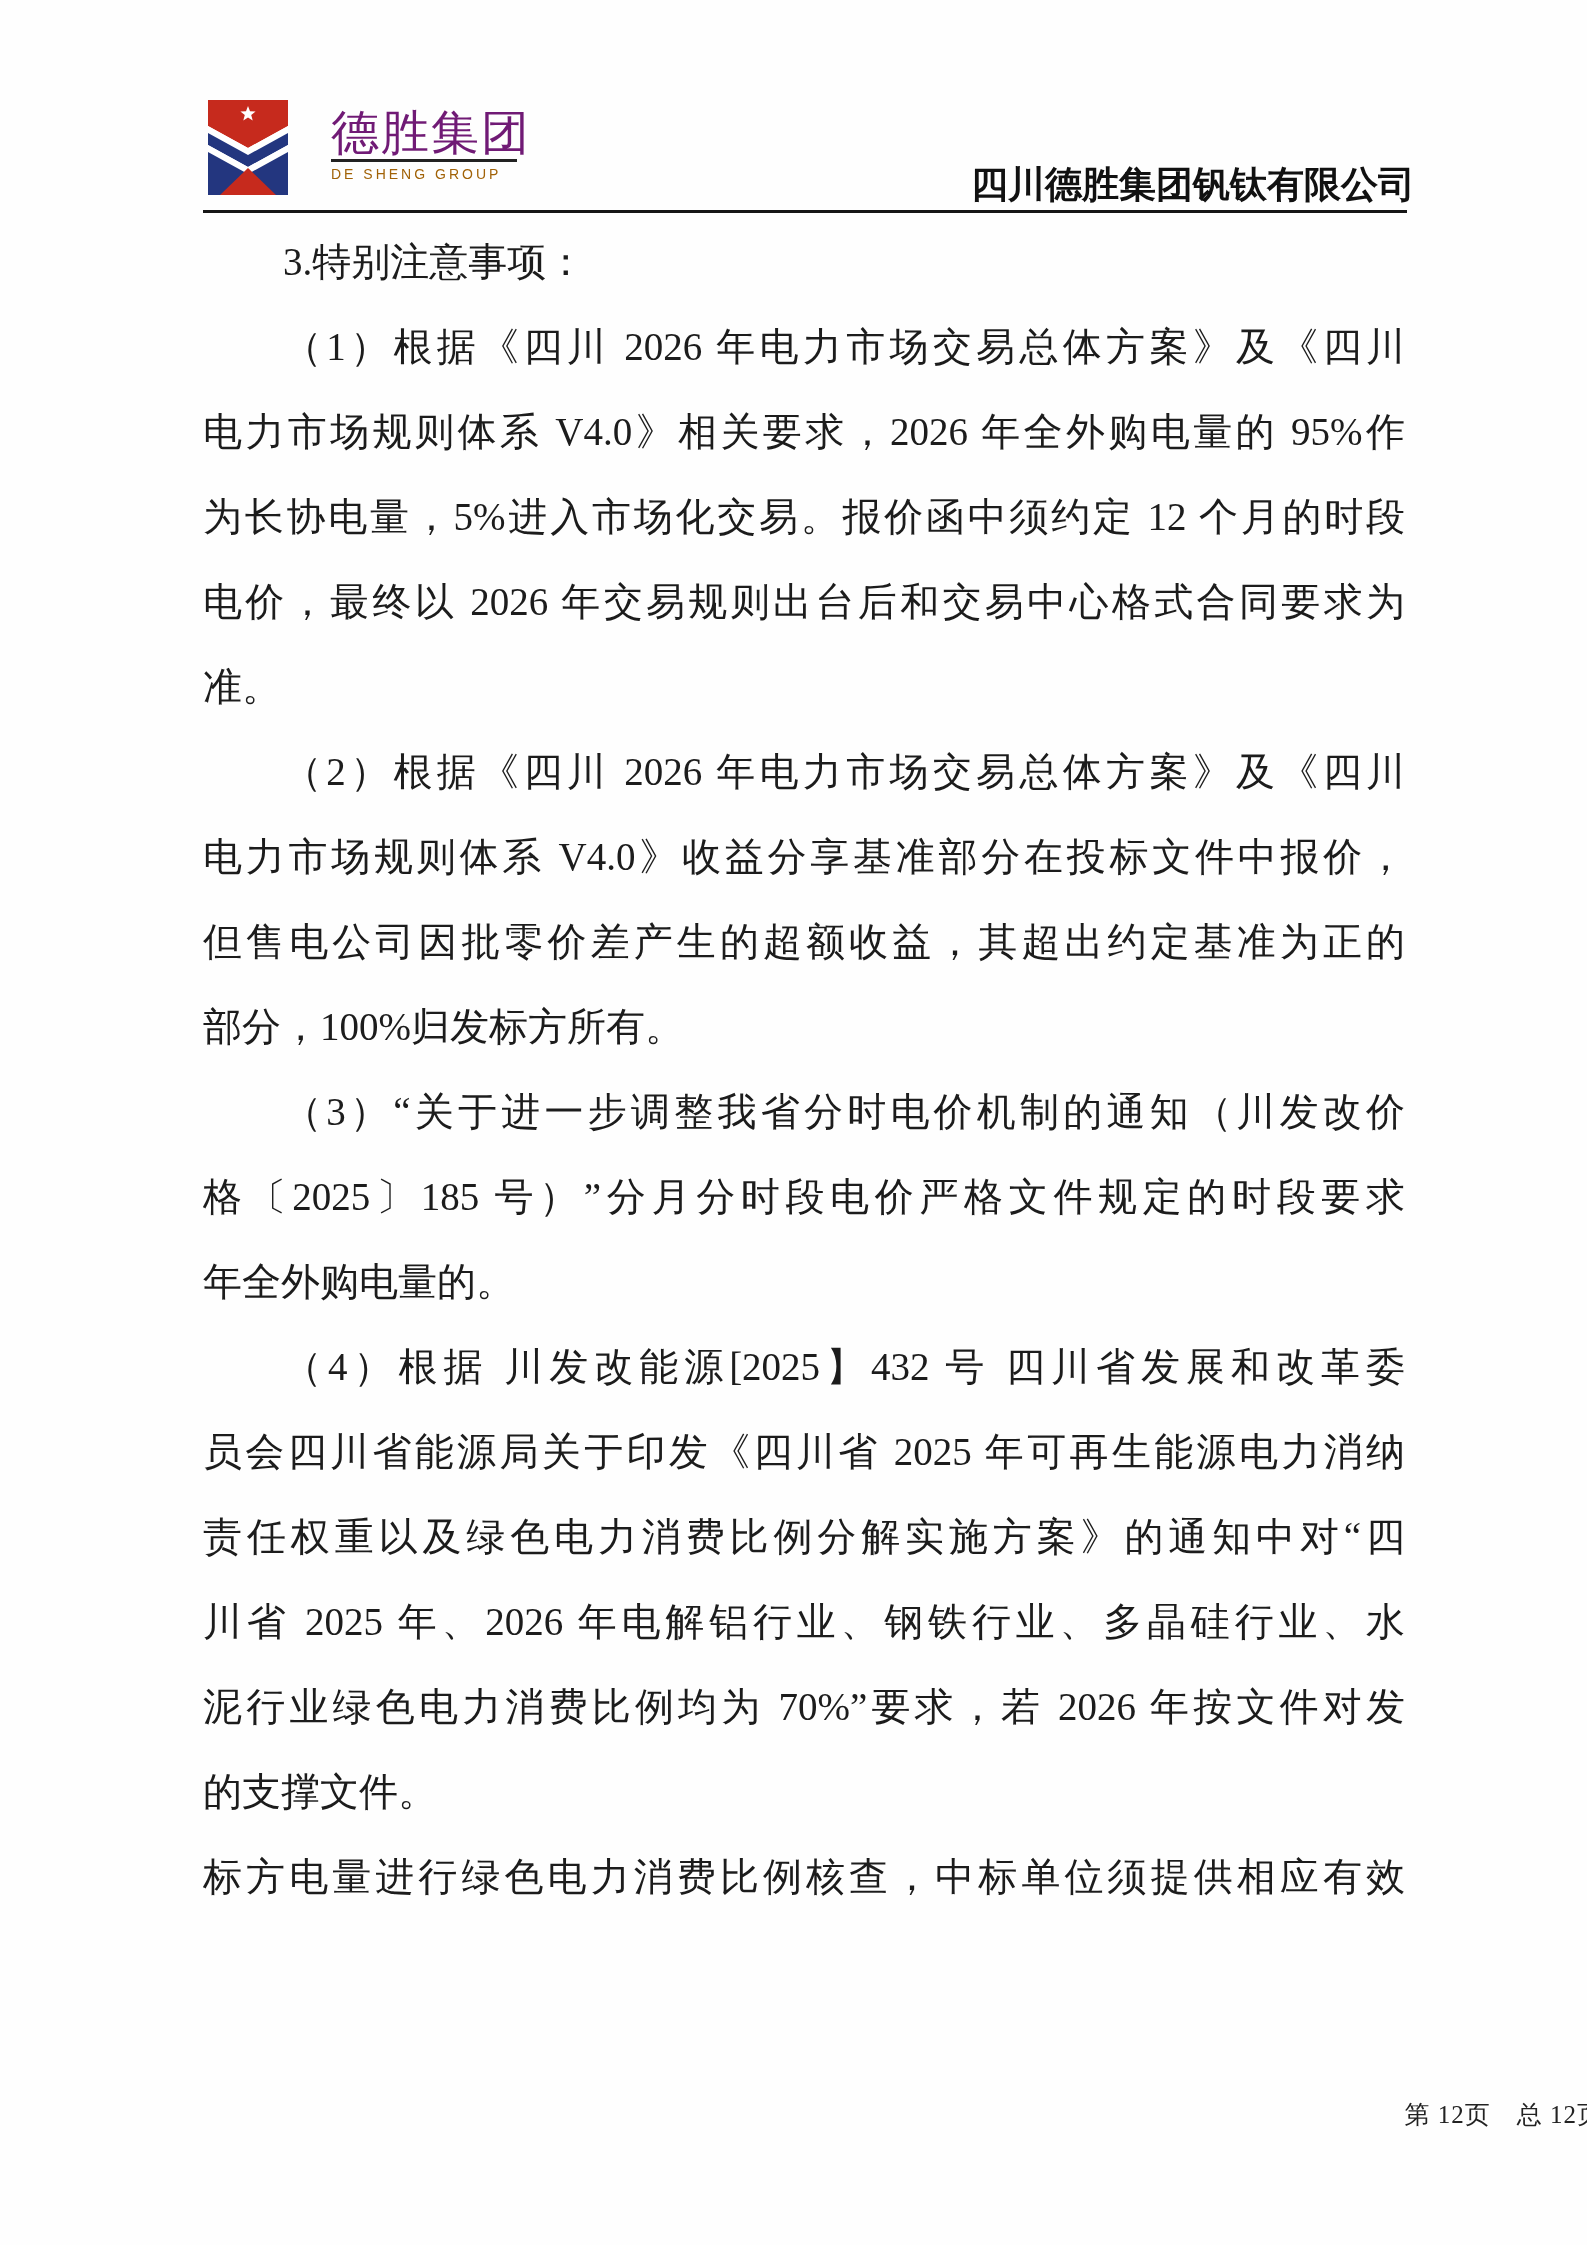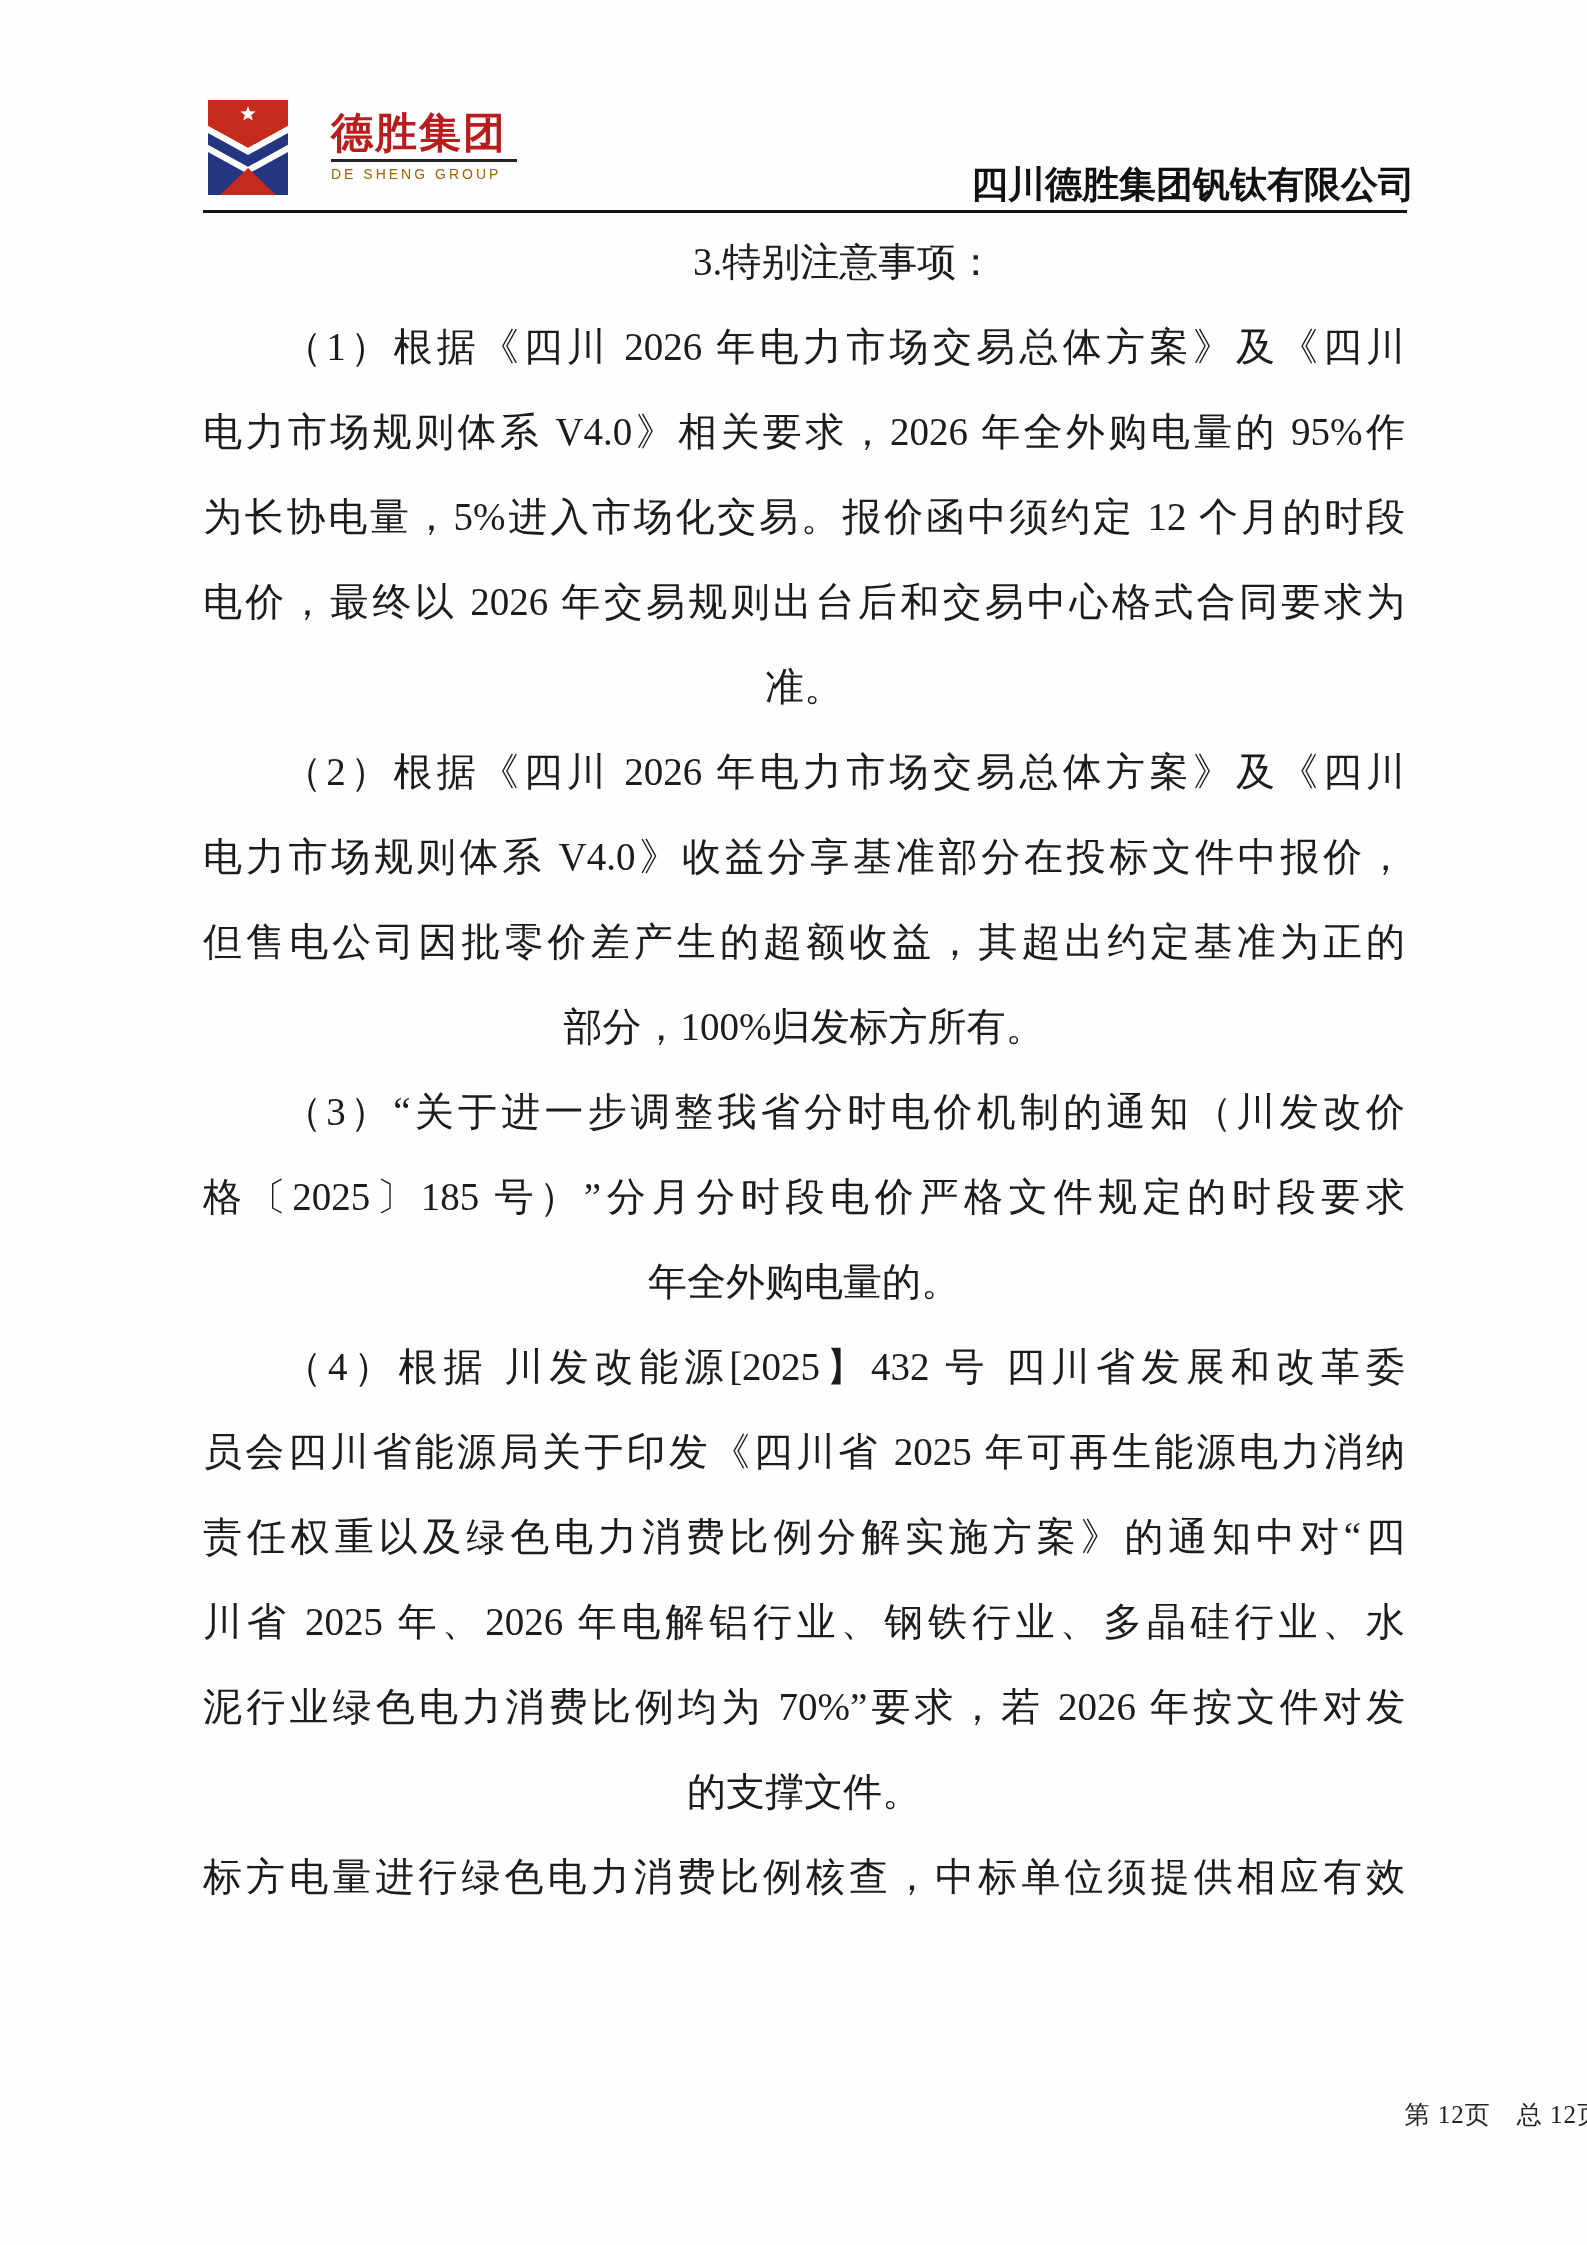--- a/index.html
+++ b/index.html
@@ -22,22 +22,22 @@
   }
   
   .logo-mark{
     position:absolute;left:208px;top:100px;width:80px;height:95px;
   }
   .logo-text{
     position:absolute;left:331px;top:110px;width:200px;
     font-family:"Liberation Sans","DejaVu Sans",sans-serif;
   }
   .logo-cn{
-    font-size:42px;line-height:46px;font-weight:bold;
-    letter-spacing:2px;color:#b91c1c;white-space:nowrap;
+    font-size:48px;line-height:46px;font-weight:normal;
+    letter-spacing:2px;color:#701a75;white-space:nowrap;
   }
   .logo-divider{
     width:186px;height:3px;background:#222;margin-top:3px;
   }
   .logo-en{
     margin-top:4px;font-size:14px;font-weight:normal;
     letter-spacing:3px;color:#a16207;white-space:nowrap;
   }
   .company-name{
     position:absolute;top:164px;left:211px;width:1204px;
@@ -50,21 +50,21 @@
     position:absolute;left:203px;top:210px;width:1204px;height:3px;
     background:var(--rule);
   }
   
   .doc-body{
     position:absolute;left:203px;top:219px;width:1202px;
     font-size:39px;line-height:85px;color:var(--ink);
   }
   .line{
     height:85px;
-    text-align:center;
+    text-align:left;
     white-space:normal;
     overflow:visible;
   }
   .line.fill{
     text-align:justify;
     text-align-last:justify;
     text-justify:inter-character;
   }
   .line.indent{
     text-indent:80px;

